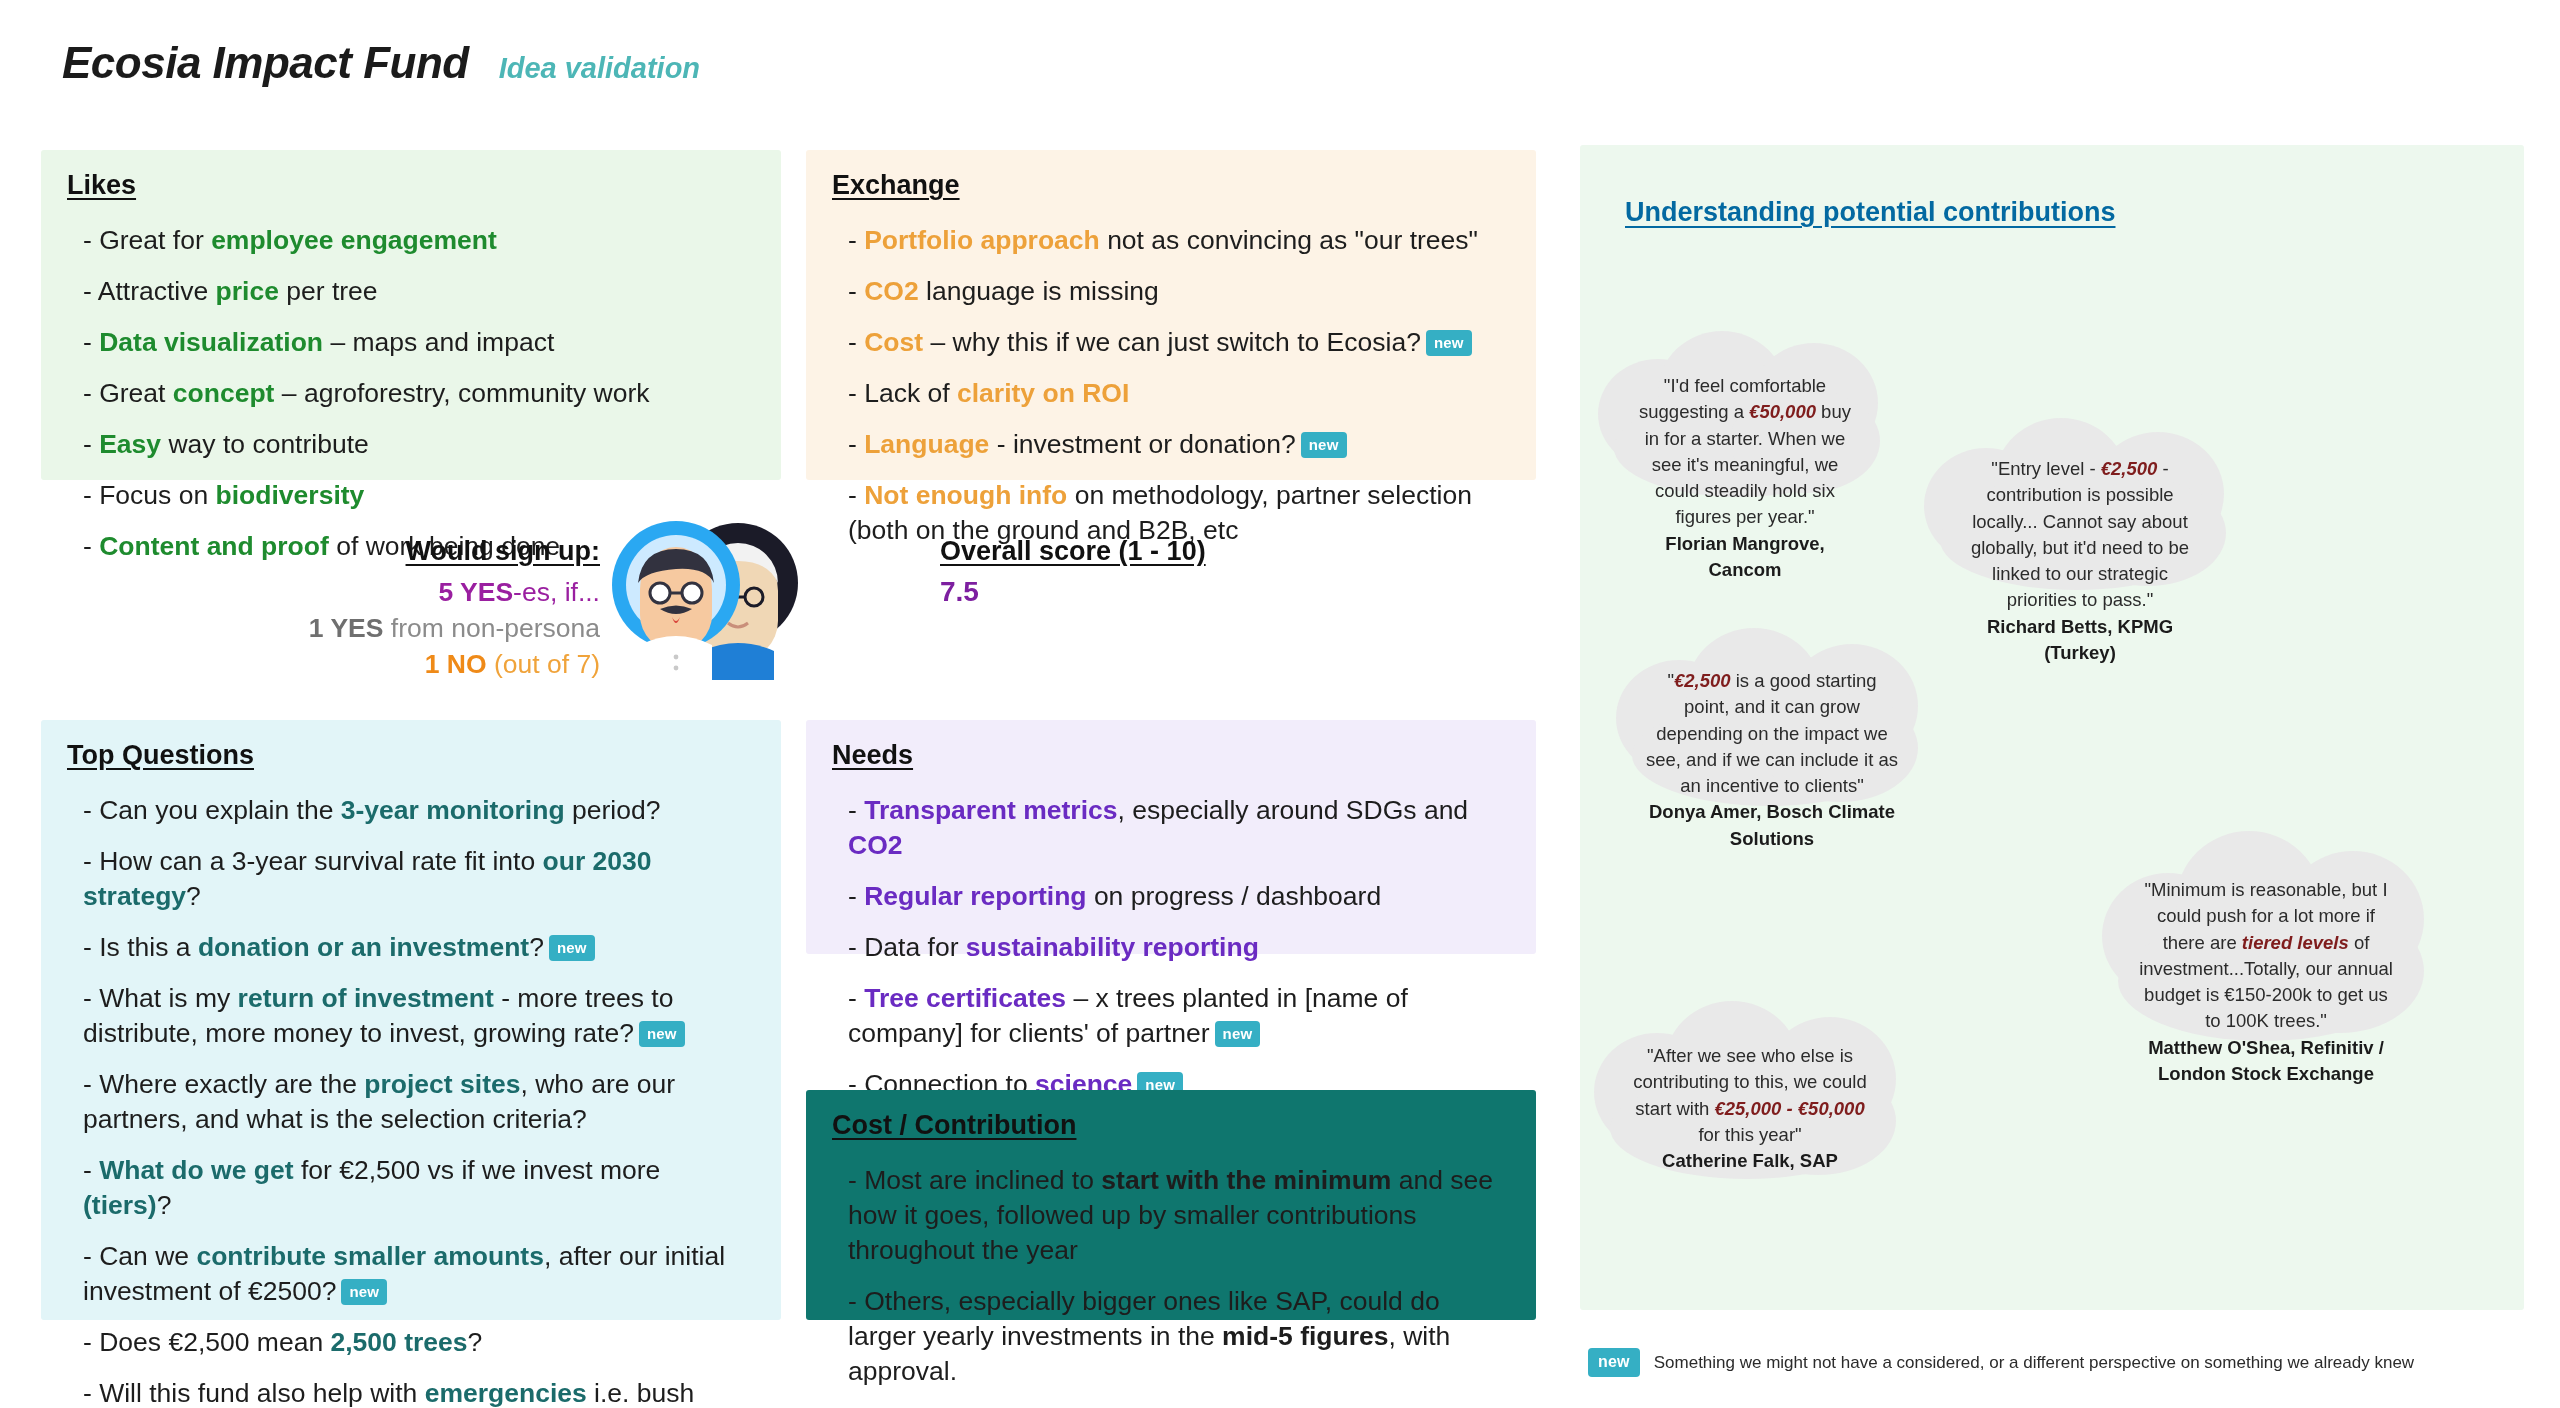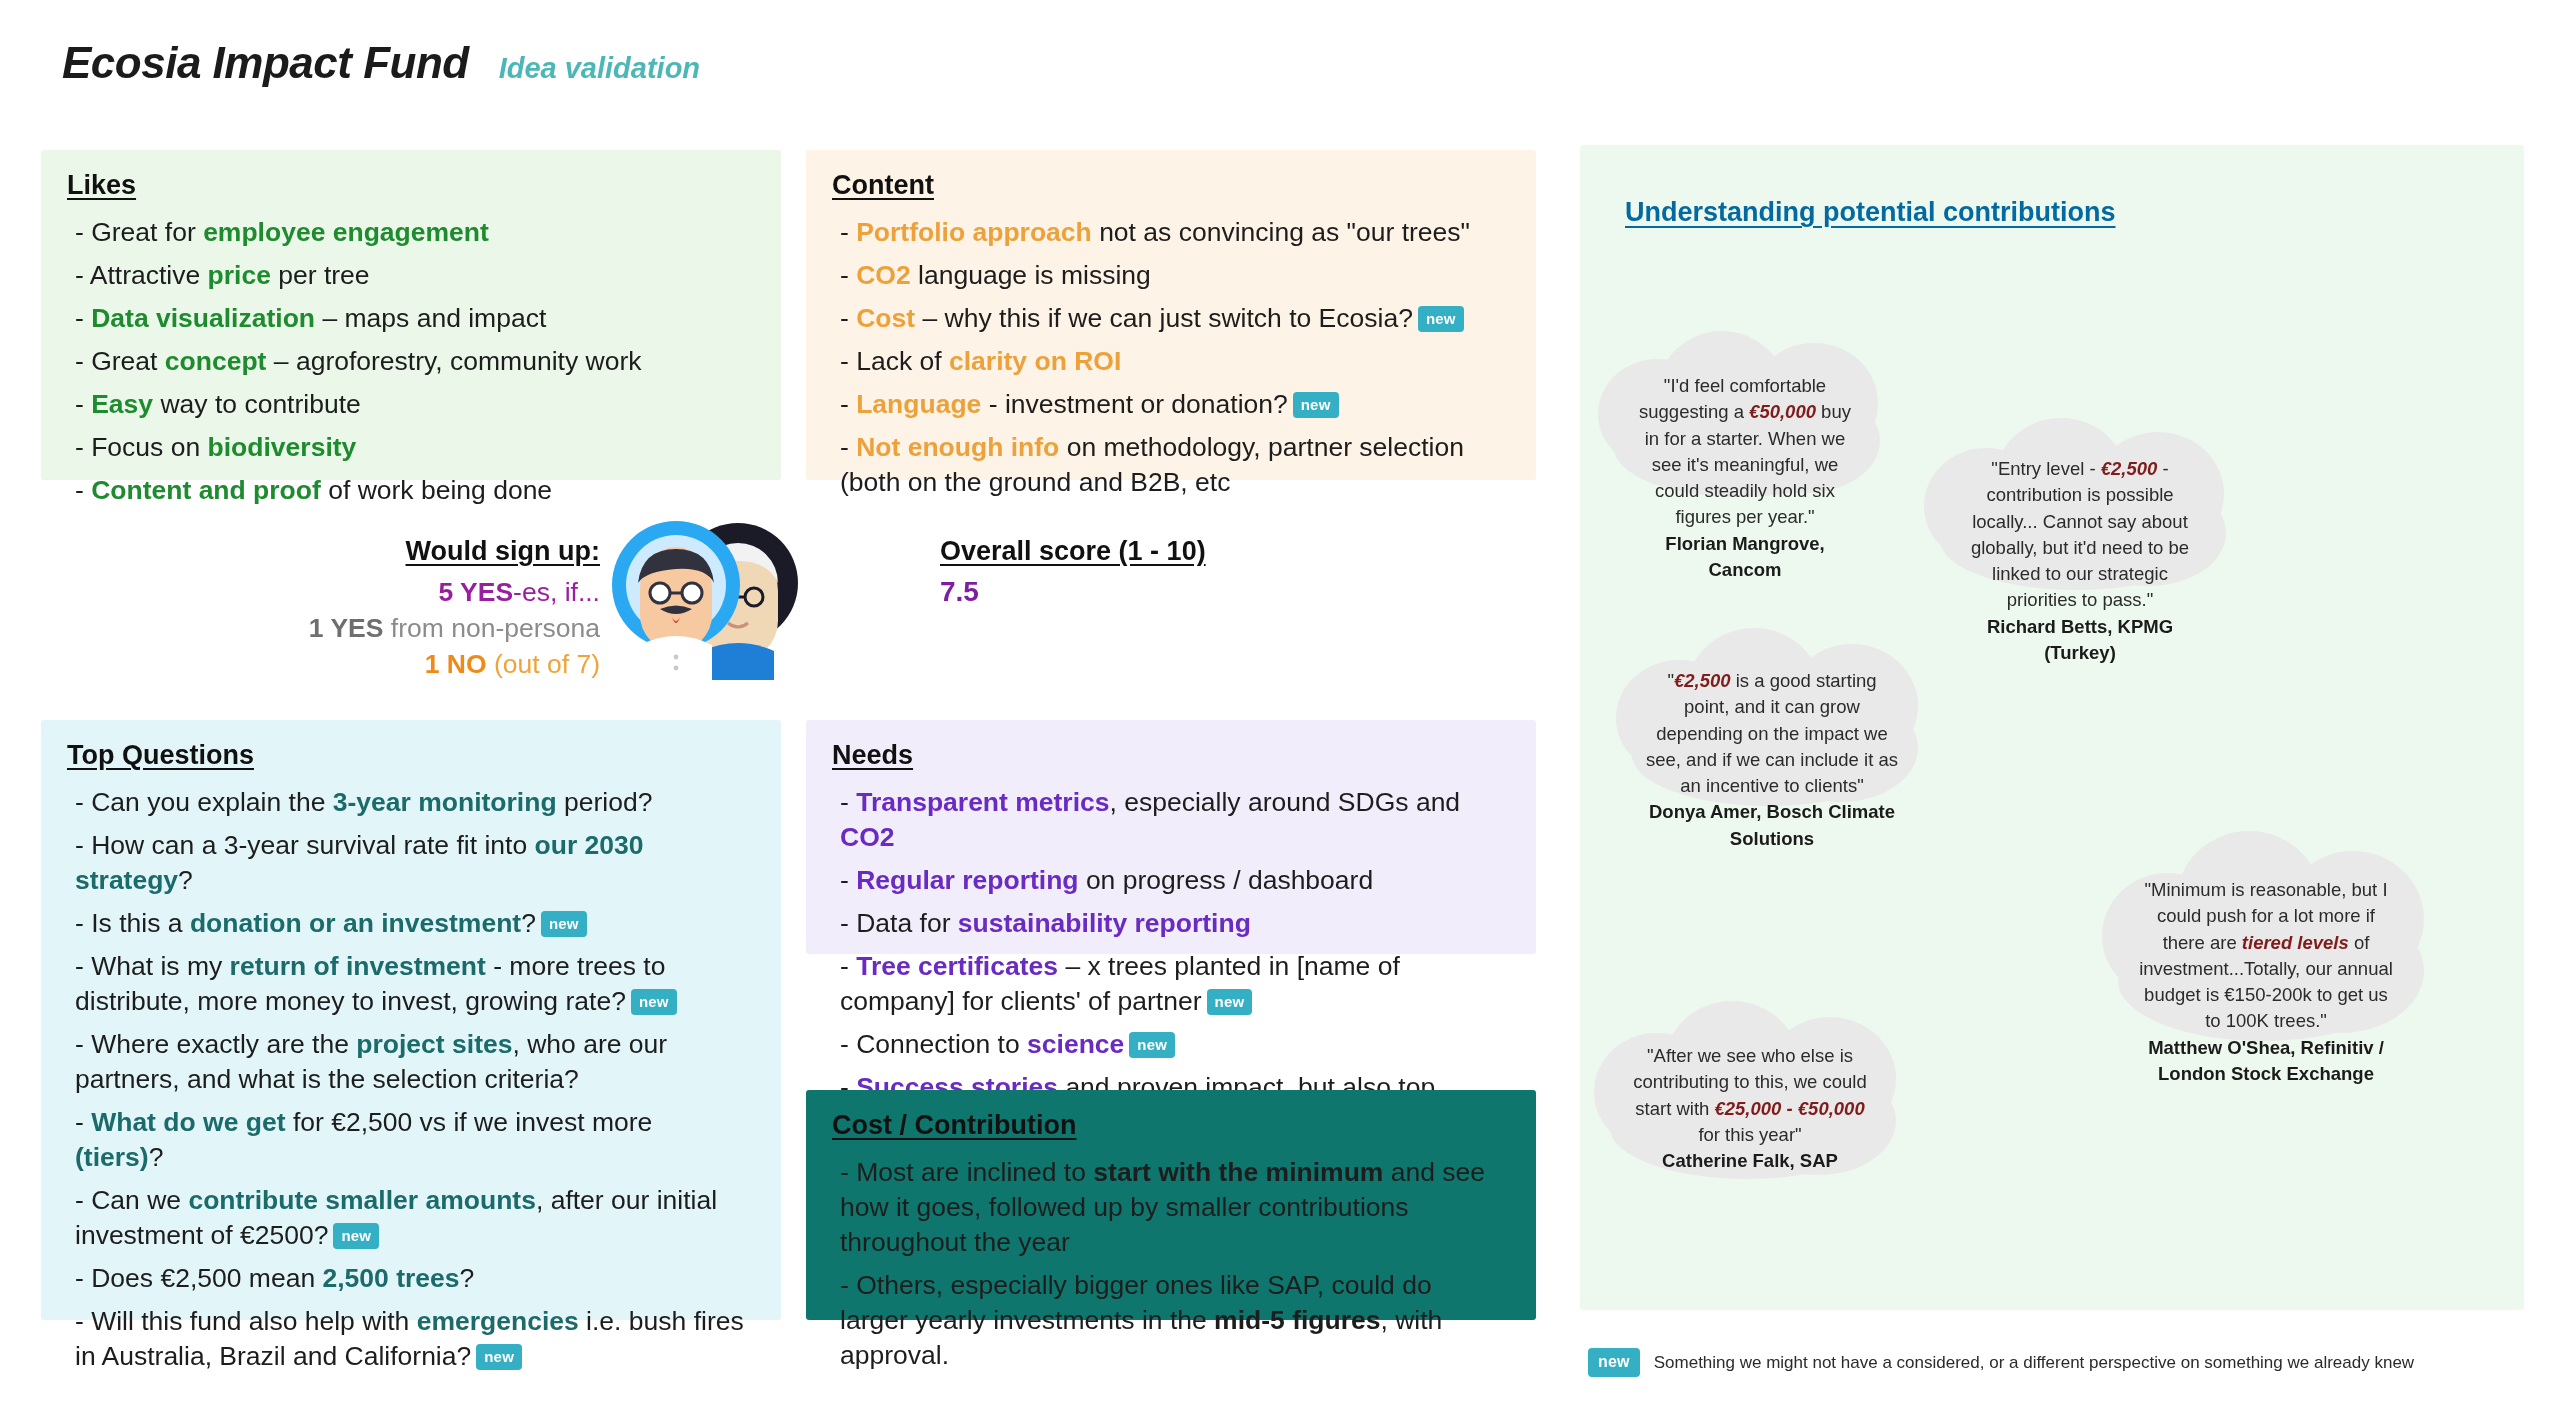--- a/index.html
+++ b/index.html
@@ -32,21 +32,21 @@
   
   .panel { position: absolute; border-radius: 3px; }
   .panel-title {
     font-size: 27px; font-weight: bold; color: #111;
     text-decoration: underline;
     text-underline-offset: 4px;
     margin-bottom: 6px;
     display: inline-block;
   }
   .bullets { font-size: 26.5px; line-height: 1.32; color: #1d1d1d; }
-  .bullet { margin: 8px; padding: 0; }
+  .bullet { margin: 16px; padding: 0; }
   .bullets b { font-weight: bold; }
 
   
   .new-badge {
     display: inline-block;
     background: #35afc4;
     color: #ffffff;
     font-size: 15px;
     font-weight: bold;
     line-height: 1;
@@ -169,21 +169,21 @@
         <div class="bullet"><span>- Attractive </span><b class="hl">price</b><span> per tree</span></div>
         <div class="bullet"><span>- </span><b class="hl">Data visualization</b><span> – maps and impact</span></div>
         <div class="bullet"><span>- Great </span><b class="hl">concept</b><span> – agroforestry, community work</span></div>
         <div class="bullet"><span>- </span><b class="hl">Easy</b><span> way to contribute</span></div>
         <div class="bullet"><span>- Focus on </span><b class="hl">biodiversity</b></div>
         <div class="bullet"><span>- </span><b class="hl">Content and proof</b><span> of work being done</span></div>
       </div>
   </div>
 
   <div class="panel" id="dislikes-panel">
-    <div class="panel-title">Content</div>
+    <div class="panel-title">Exchange</div>
     <div class="bullets">
         <div class="bullet"><span>- </span><b class="hl">Portfolio approach</b><span> not as convincing as "our trees"</span></div>
         <div class="bullet"><span>- </span><b class="hl">CO2</b><span> language is missing</span></div>
         <div class="bullet"><span>- </span><b class="hl">Cost</b><span> – why this if we can just switch to Ecosia?</span><span class="new-badge">new</span></div>
         <div class="bullet"><span>- Lack of </span><b class="hl">clarity on ROI</b></div>
         <div class="bullet"><span>- </span><b class="hl">Language</b><span> - investment or donation?</span><span class="new-badge">new</span></div>
         <div class="bullet"><span>- </span><b class="hl">Not enough info</b><span> on methodology, partner selection (both on the ground and B2B, etc</span></div>
       </div>
   </div>
 

